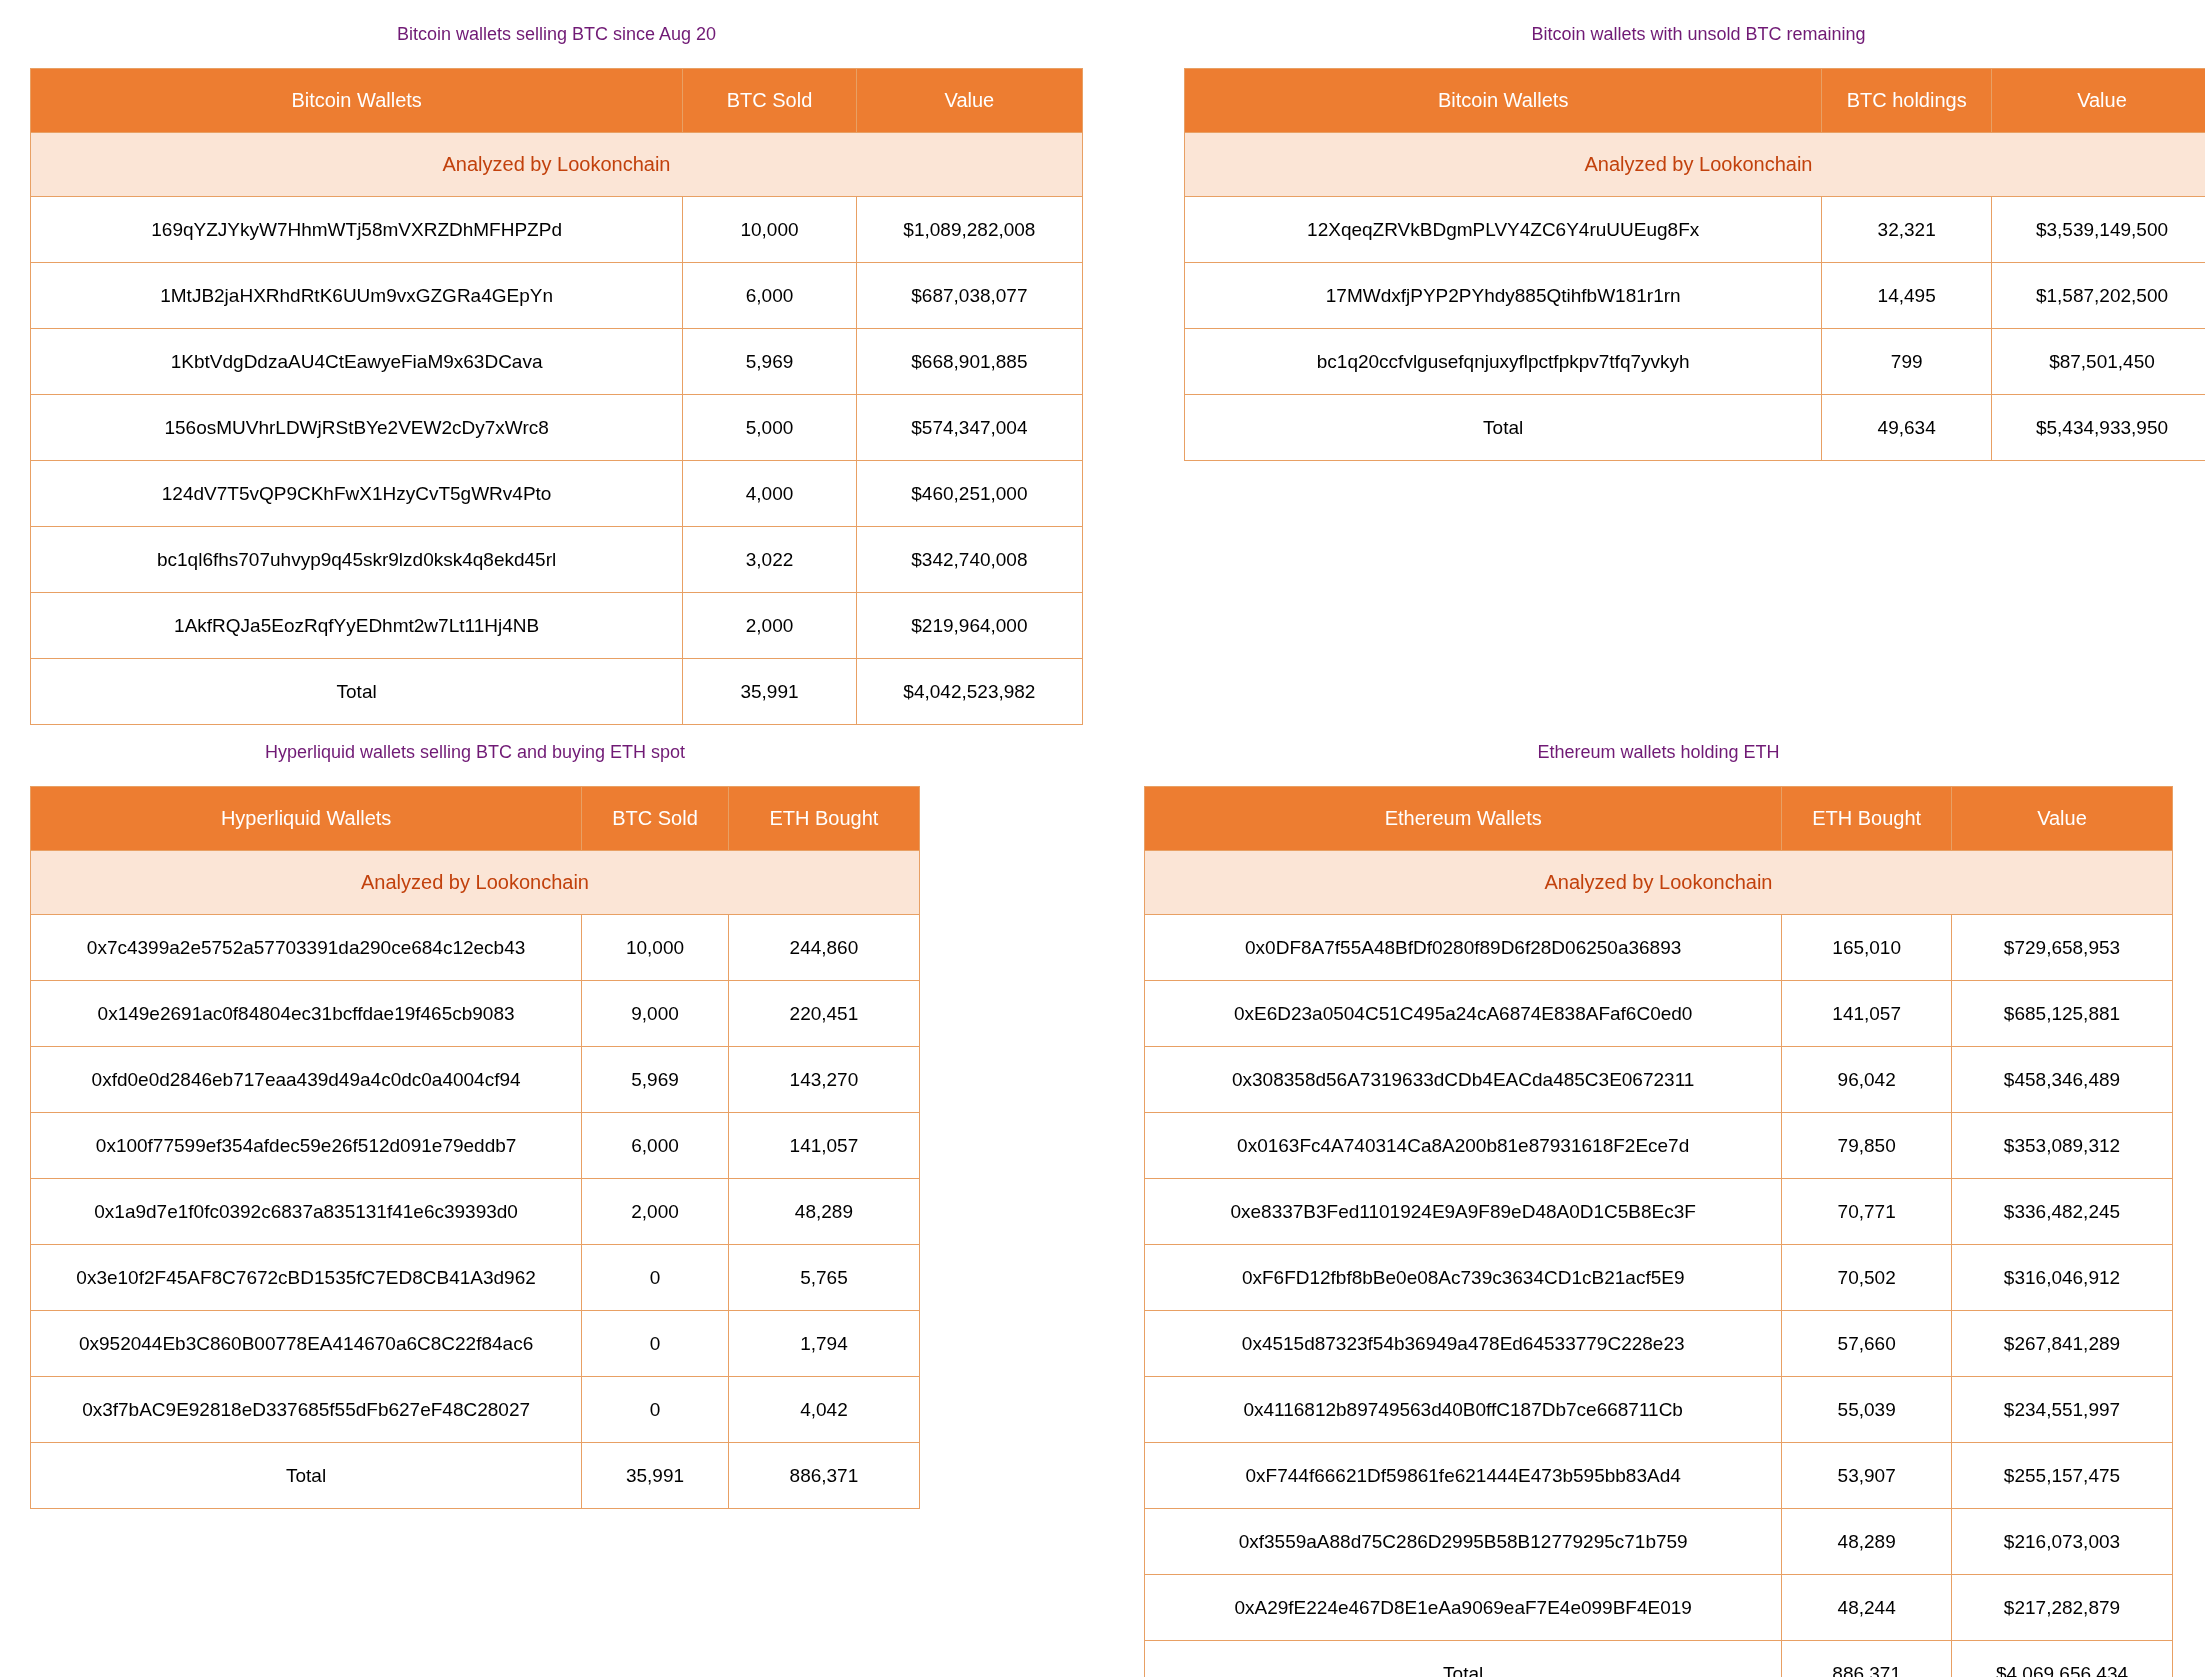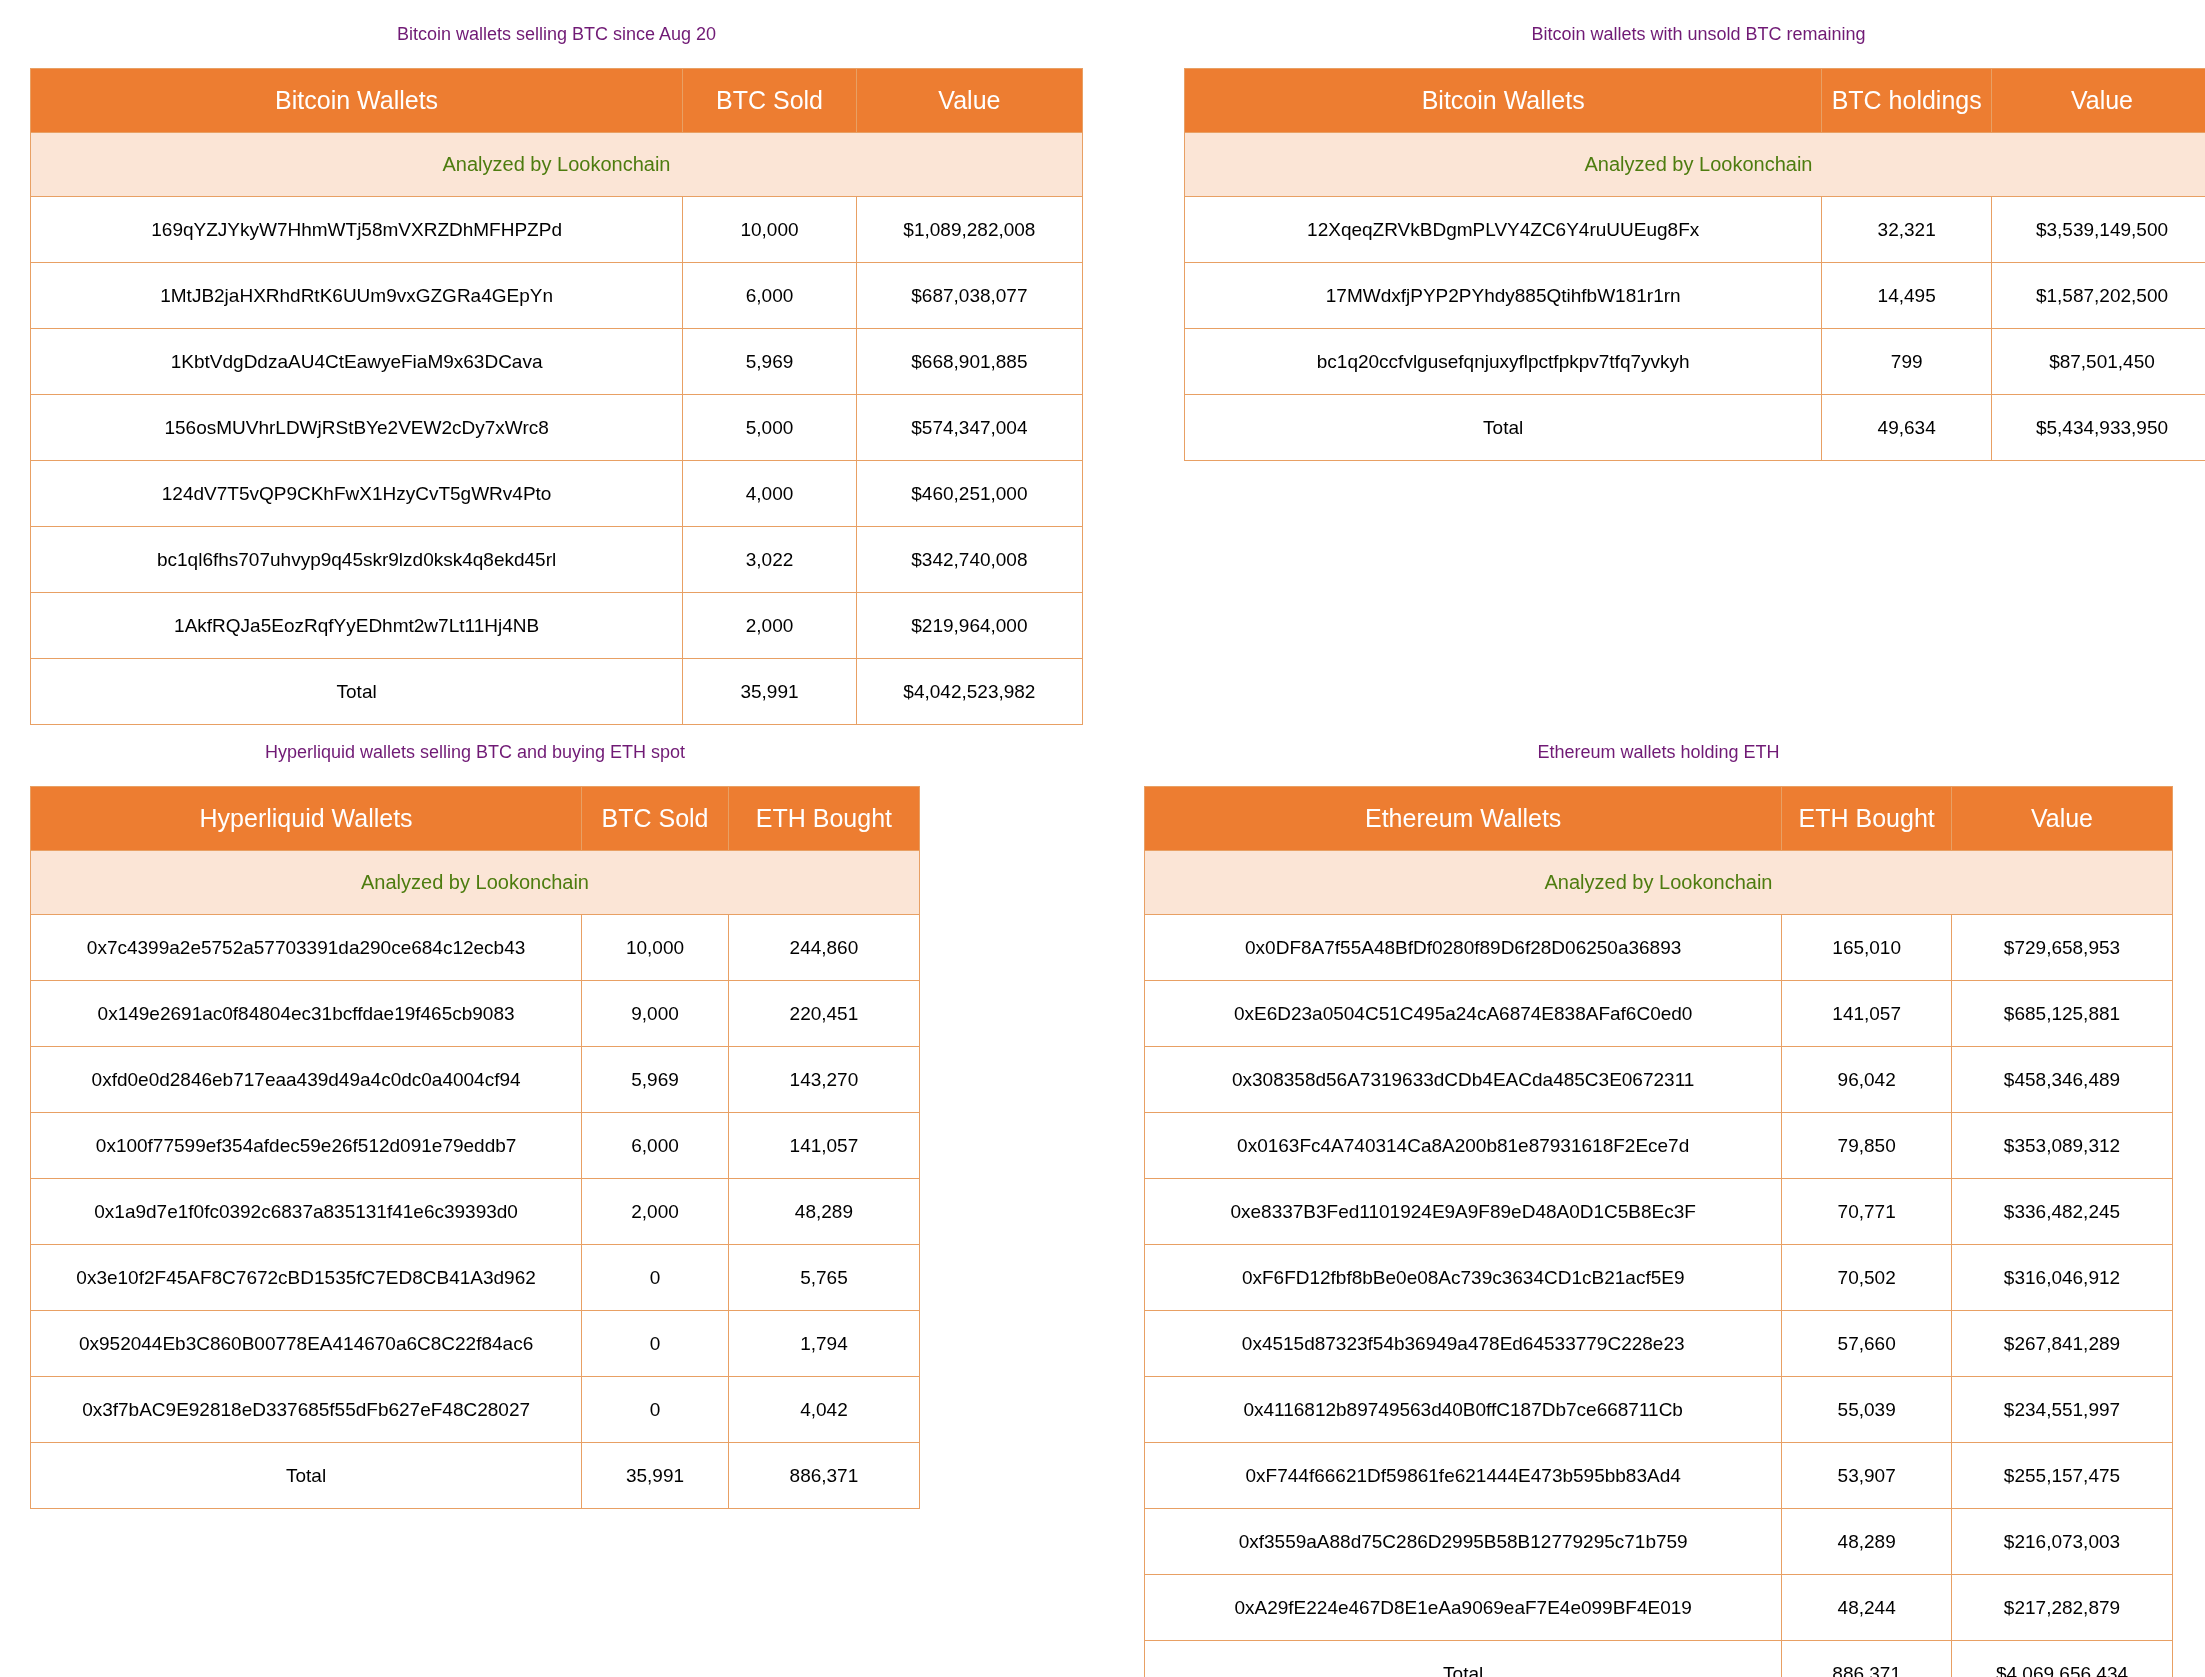--- a/index.html
+++ b/index.html
@@ -31,25 +31,25 @@
   col.c-mid{width:16.5%;}
   col.c-val{width:21.5%;}
   th,td{
     text-align:center;vertical-align:middle;
     border:1.6px solid var(--border);
     font-weight:normal;
     overflow:hidden;white-space:nowrap;
   }
   tr.head th{
     background:var(--header-bg);color:var(--header-text);
-    font-size:25px;height:61px;
+    font-size:20px;height:61px;
   }
   tr.head th + th{border-left:1.6px solid rgba(255,255,255,0.55);}
   tr.sub td{
-    background:var(--sub-bg);color:#4d7c0f;
+    background:var(--sub-bg);color:#c2410c;
     font-size:20px;height:61px;
   }
   tbody td{
     background:#fff;font-size:19px;height:63px;
   }
 </style>
 </head>
 <body>
 
 <div id="q1" class="quadrant">

